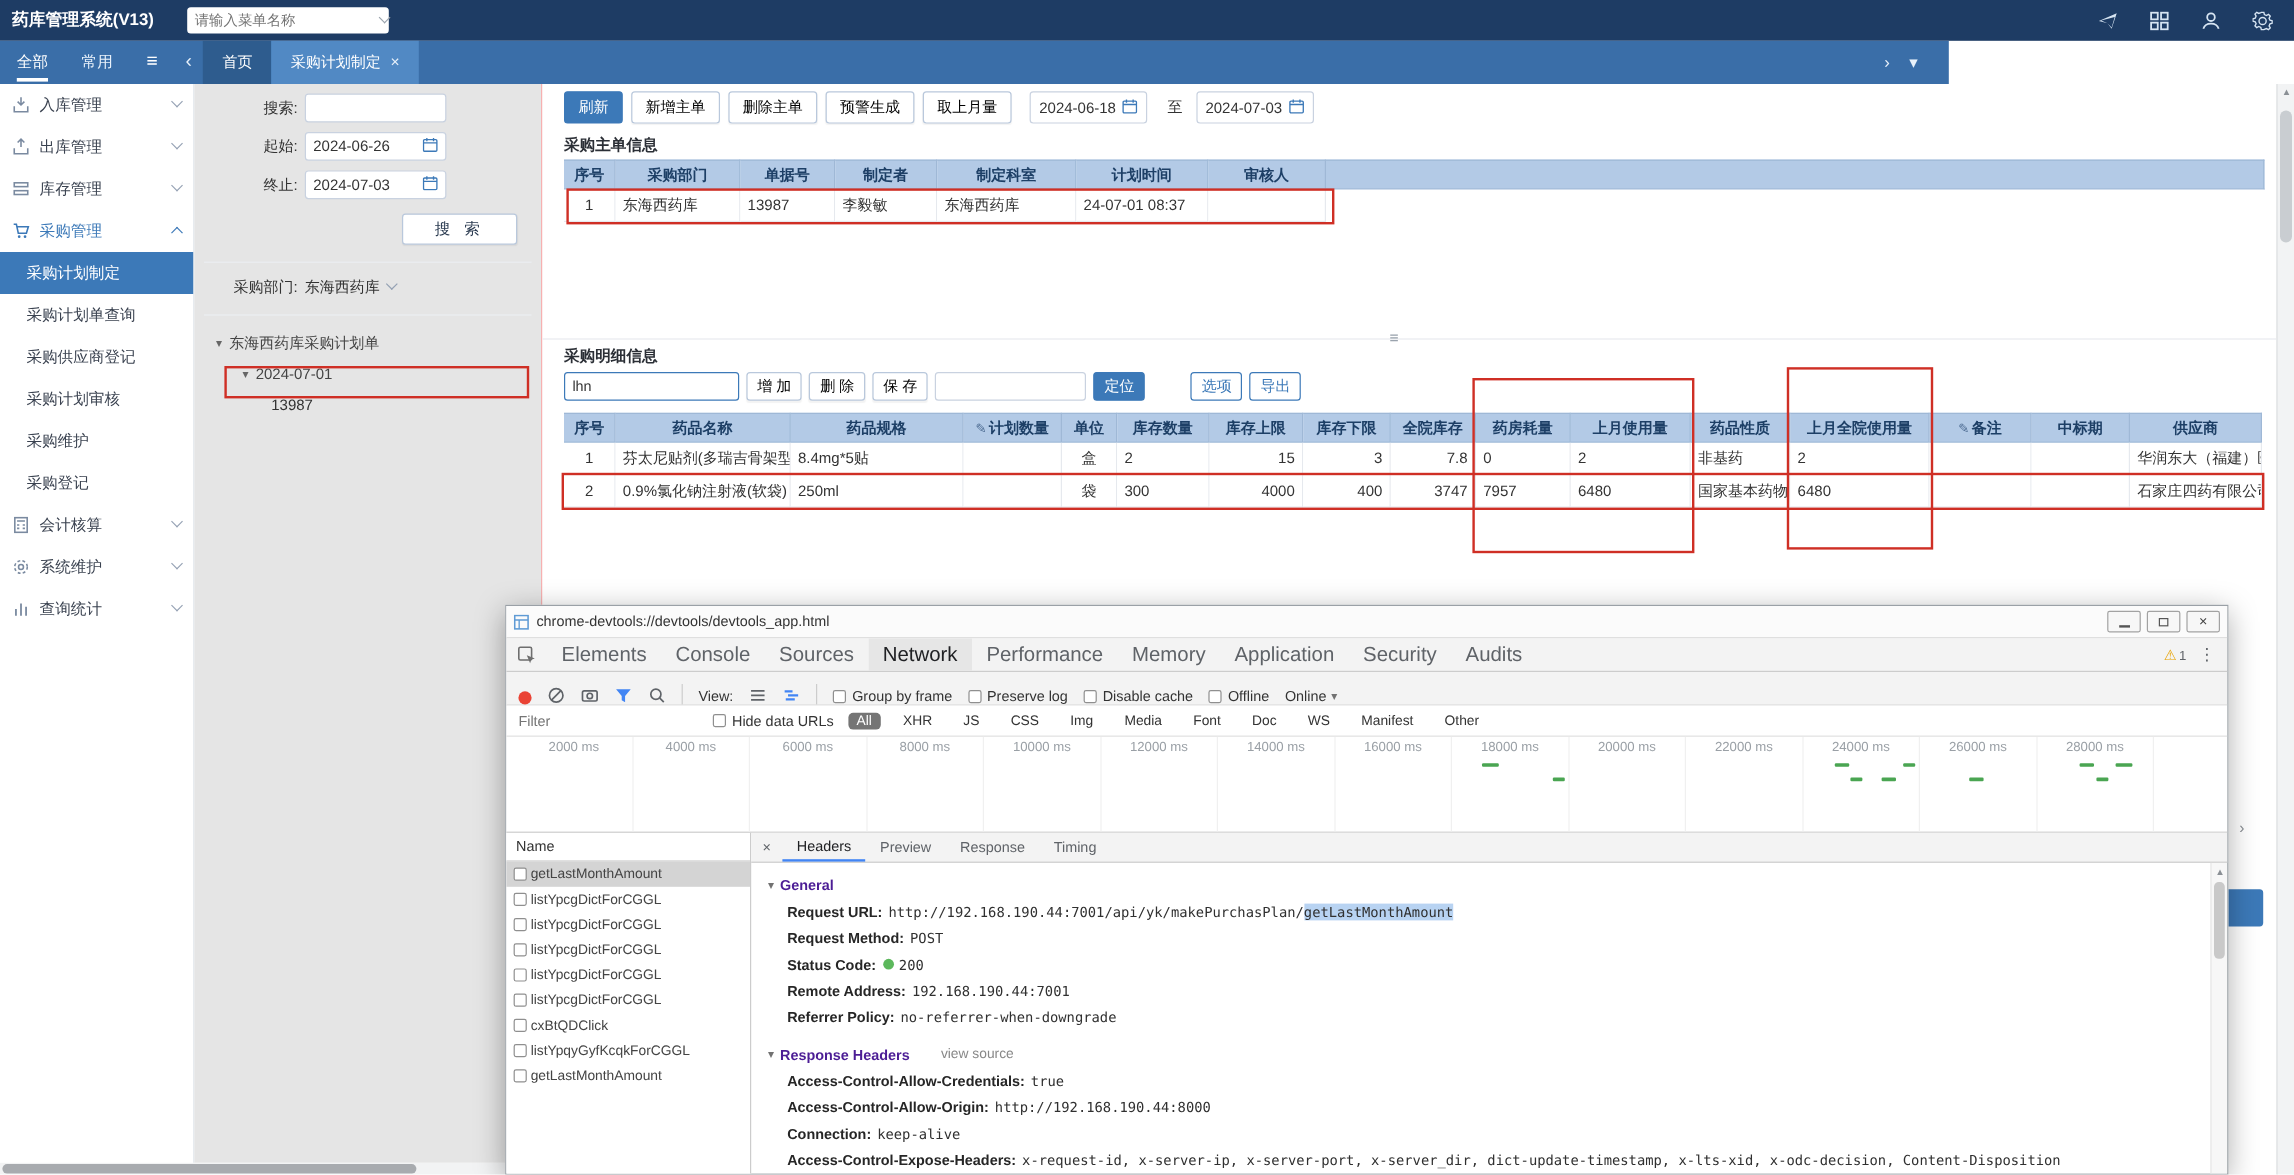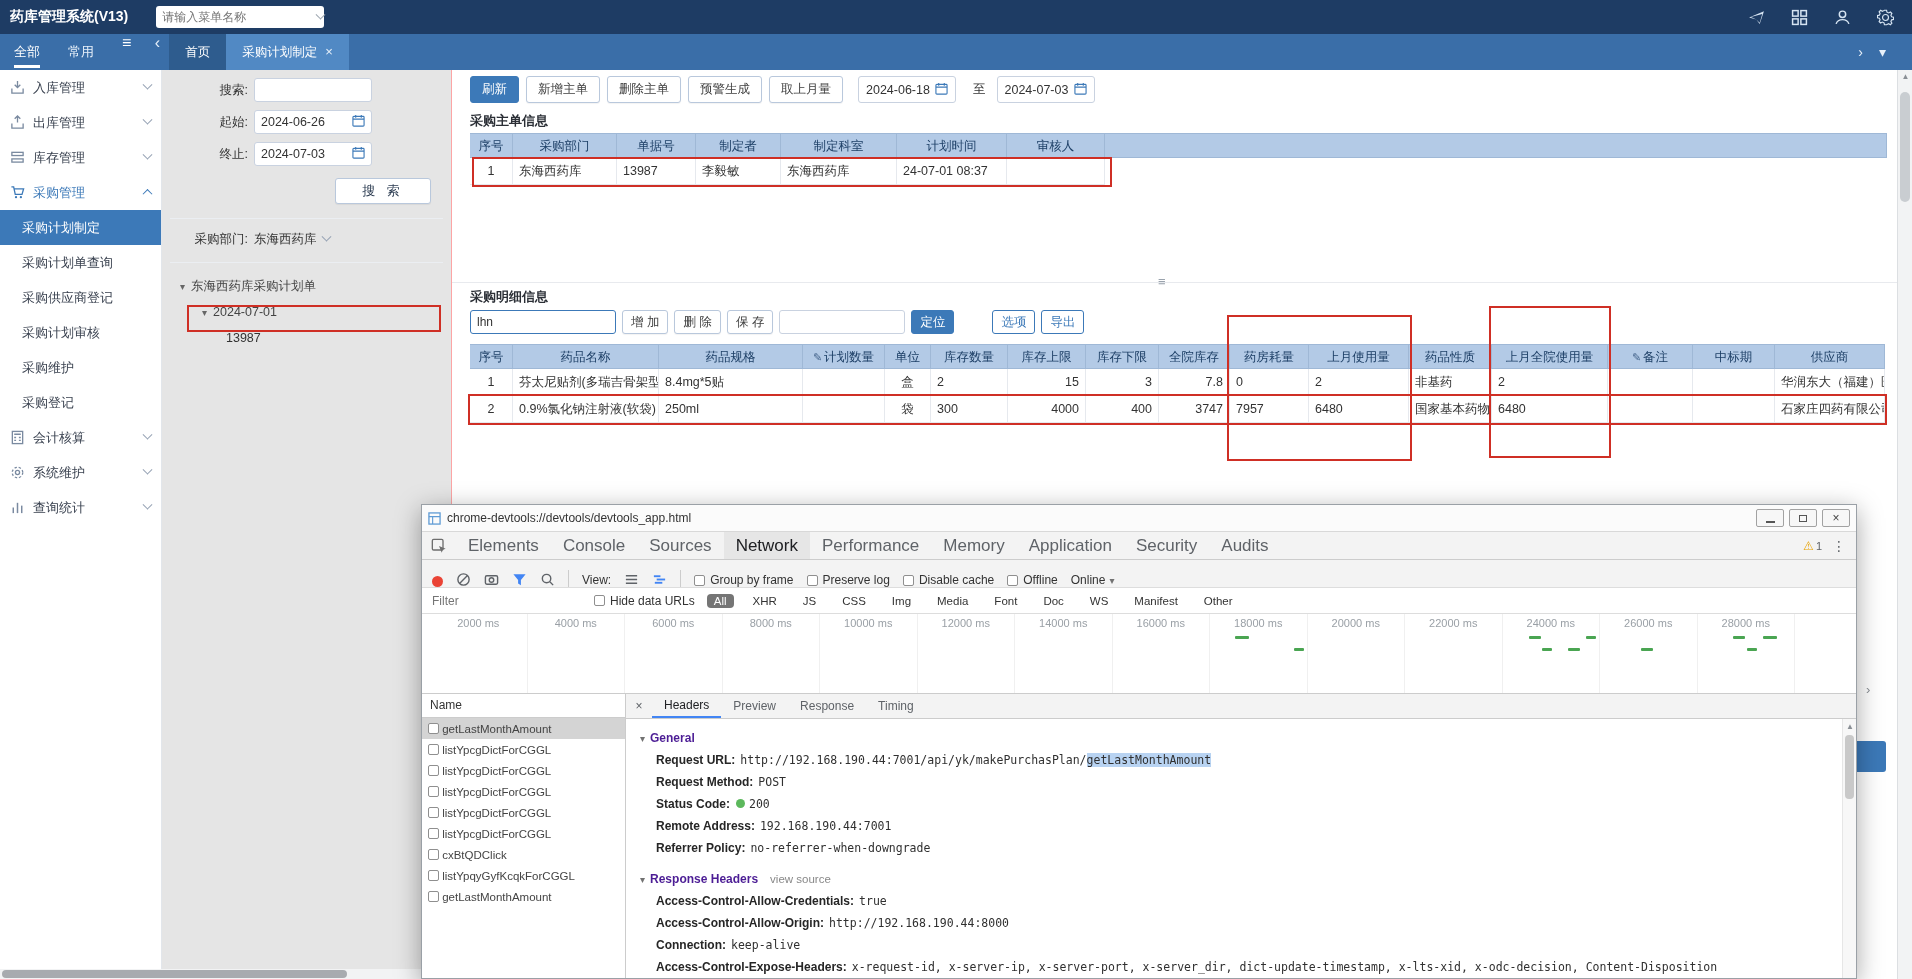--- a/index.html
+++ b/index.html
@@ -14,21 +14,21 @@
 
 .topbar{position:absolute;left:0;top:0;width:1912px;height:34px;background:var(--navy);display:flex;align-items:center;color:#fff}
 .app-title{font-size:14px;font-weight:bold;margin-left:10px;white-space:nowrap}
 .menu-search{margin-left:28px;width:168px;height:22px;background:#fff;border-radius:3px;display:flex;align-items:center;padding:0 6px;color:#999}
 .menu-search input{border:none;outline:none;flex:1;font-size:12px;color:#333;font-family:inherit;background:transparent}
 .topbar-icons{margin-left:auto;display:flex;align-items:center;gap:25px;margin-right:18px;color:#d6e4f2}
 .tb-ic{width:18px;height:18px;display:inline-flex;align-items:center;justify-content:center}
 .tb-ic svg{width:17px;height:17px}
 
 
-.secondbar{position:absolute;left:0;top:34px;width:1912px;height:36px;background:var(--bar);display:flex;color:#fff}
+.secondbar{position:absolute;left:0;top:34px;width:1624px;height:36px;background:var(--bar);display:flex;align-items:center;color:#fff}
 .sb-item{position:relative;height:36px;line-height:36px;padding:0 14px;font-size:13px;color:#e8f1fa;cursor:pointer}
 .sb-item.active{color:#fff}
 .sb-underline{position:absolute;left:14px;bottom:2px;width:26px;height:3px;background:#fff}
 .sb-burger{font-size:16px;margin:0 14px;color:#fff}
 .tab-back{width:24px;text-align:center;font-size:16px;color:#e8f1fa}
 .nav-tab{height:36px;line-height:36px;padding:0 16px;font-size:12.5px;display:flex;align-items:center;gap:8px}
 .nav-tab.home{background:var(--tab_active)}
 .nav-tab.current{background:var(--tab_light)}
 .tab-x{font-size:13px;color:#e8f1fa}
 .sb-right{margin-left:auto;display:flex;align-items:center;gap:16px;margin-right:26px;font-size:14px;color:#e8f1fa}
@@ -59,27 +59,27 @@
 .tree{margin:10px 0 0 18px}
 .tree-row{display:flex;align-items:center;height:26px;font-size:12.5px;color:#444}
 .tri{color:#666;font-size:10px;margin-right:6px}
 .tree-doc{padding-left:46px;height:26px;line-height:26px;color:#333}
 
 
 .main{position:absolute;left:452px;top:70px;width:1445px;bottom:10px;background:#fff;overflow:hidden}
 .main-toolbar{position:absolute;left:18px;top:6px;display:flex;align-items:center;gap:7px}
 .btn{height:27px;border-radius:3px;font-size:12.5px;display:inline-flex;align-items:center;justify-content:center;padding:0 11px;cursor:pointer}
 .btn-primary{background:var(--accent);color:#fff;border:1px solid var(--accent)}
-.btn-light{background:#fff;color:#404040;border:1px solid #b9c8dc;box-shadow:0 1px 1px rgba(0,0,0,.05)}
+.btn-light{background:#fff;color:#000000;border:1px solid #b9c8dc;box-shadow:0 1px 1px rgba(0,0,0,.05)}
 .date-box{height:27px;border:1px solid #c9d2e0;border-radius:3px;background:#fff;display:flex;align-items:center;justify-content:space-between;padding:0 7px;width:98px;font-size:12.5px;color:#333;margin-left:8px}
 .to-label{margin:0 4px 0 10px;font-size:12.5px;color:#333}
 .sec-title{position:absolute;left:18px;font-size:13px;font-weight:bold;color:#2b2f36}
 .grid{position:absolute;left:18px;right:10px}
 .hr-row,.b-row{display:flex;width:100%}
-.th{height:25px;line-height:24px;background:var(--grid_header);border-right:1px solid #9fb8d6;border-top:1px solid #9fb8d6;border-bottom:1px solid #9fb8d6;color:var(--grid_header_text);font-weight:normal;font-size:12.5px;text-align:center;overflow:hidden;white-space:nowrap;padding:0 4px;flex:none}
+.th{height:25px;line-height:24px;background:var(--grid_header);border-right:1px solid #9fb8d6;border-top:1px solid #9fb8d6;border-bottom:1px solid #9fb8d6;color:var(--grid_header_text);font-weight:bold;font-size:12.5px;text-align:center;overflow:hidden;white-space:nowrap;padding:0 4px;flex:none}
 .td{height:27px;line-height:26px;border-right:1px solid #e6e9ee;border-bottom:1px solid #e6e9ee;font-size:12.5px;color:#333;padding:0 6px;overflow:hidden;white-space:nowrap;flex:none;background:#fff}
 .fill{flex:1 1 auto;border-left:none}
 .ctr{text-align:center}.rt{text-align:right}
 .mc0{width:43px}.mc1{width:104px}.mc2{width:79px}.mc3{width:85px}.mc4{width:116px}.mc5{width:110px}.mc6{width:98px}
 .dc0{width:43px}.dc1{width:146px}.dc2{width:144px}.dc3{width:82px}.dc4{width:46px}.dc5{width:77px}.dc6{width:78px}.dc7{width:73px}.dc8{width:71px}.dc9{width:79px}.dc10{width:100px}.dc11{width:83px}.dc12{width:116px}.dc13{width:85px}.dc14{width:82px}.dc15{width:110px}
 .edit-ic{color:#49688f;font-size:11px;margin-right:2px}
 .main-div{position:absolute;left:0;right:0;top:212px;height:1px;background:#e8eaee}
 .splitter-ic{position:absolute;left:706px;top:204px;color:#9aa3ad;font-size:13px}
 .detail-toolbar{position:absolute;left:18px;top:240px;display:flex;align-items:center;gap:6px}
 .inp{height:24px;border:1px solid #c9d2e0;border-radius:3px;padding:0 6px;font-size:12px;font-family:inherit;outline:none;color:#333}
@@ -138,21 +138,21 @@
 .req-row.sel{background:#d4d4d4}
 .dt-right{flex:1;display:flex;flex-direction:column;min-width:0;position:relative}
 .req-tabs{height:25px;background:#f3f3f3;border-bottom:1px solid #ccc;display:flex;align-items:stretch}
 .req-x{width:26px;display:flex;align-items:center;justify-content:center;color:#5f6368;cursor:pointer}
 .req-tab{padding:0 12px;display:flex;align-items:center;color:#5f6368;cursor:pointer}
 .req-tab.active{color:#202124;border-bottom:2px solid var(--devtools_blue)}
 .hdr-body{flex:1;overflow:hidden;padding:8px 26px 8px 14px;position:relative}
 .sec-h{display:flex;align-items:center;height:22px;cursor:pointer}
 .sec-tri{color:#727272;font-size:10px;margin-right:5px}
 .sec-t{font-weight:bold;color:#4c1d95;font-size:12px}
-.view-src{color:#888;margin-left:12px;font-size:11.5px;cursor:pointer}
+.view-src{color:#888;margin-left:26px;font-size:11.5px;cursor:pointer}
 .kv{padding-left:16px;line-height:22px;white-space:nowrap;overflow:hidden}
 .k{font-weight:bold;color:#262626}
 .v{font-family:"DejaVu Sans Mono","Liberation Mono",monospace;font-size:11.5px;color:#303030;margin-left:5px}
 .hl{background:#b8d3f2}
 .dot{display:inline-block;width:9px;height:9px;border-radius:50%;background:var(--status_green);margin:0 4px 0 6px}
 .pane-scroll{position:absolute;right:0;top:0;width:14px;bottom:0;background:#f7f7f7;border-left:1px solid #e6e6e6}
 .pane-arrow{position:absolute;top:3px;left:0;width:14px;text-align:center;font-size:8px;color:#8a8f95}
 .pane-thumb{position:absolute;left:2px;top:16px;width:9px;height:64px;background:#c9c9c9;border-radius:4px}
 </style>
 </head>

